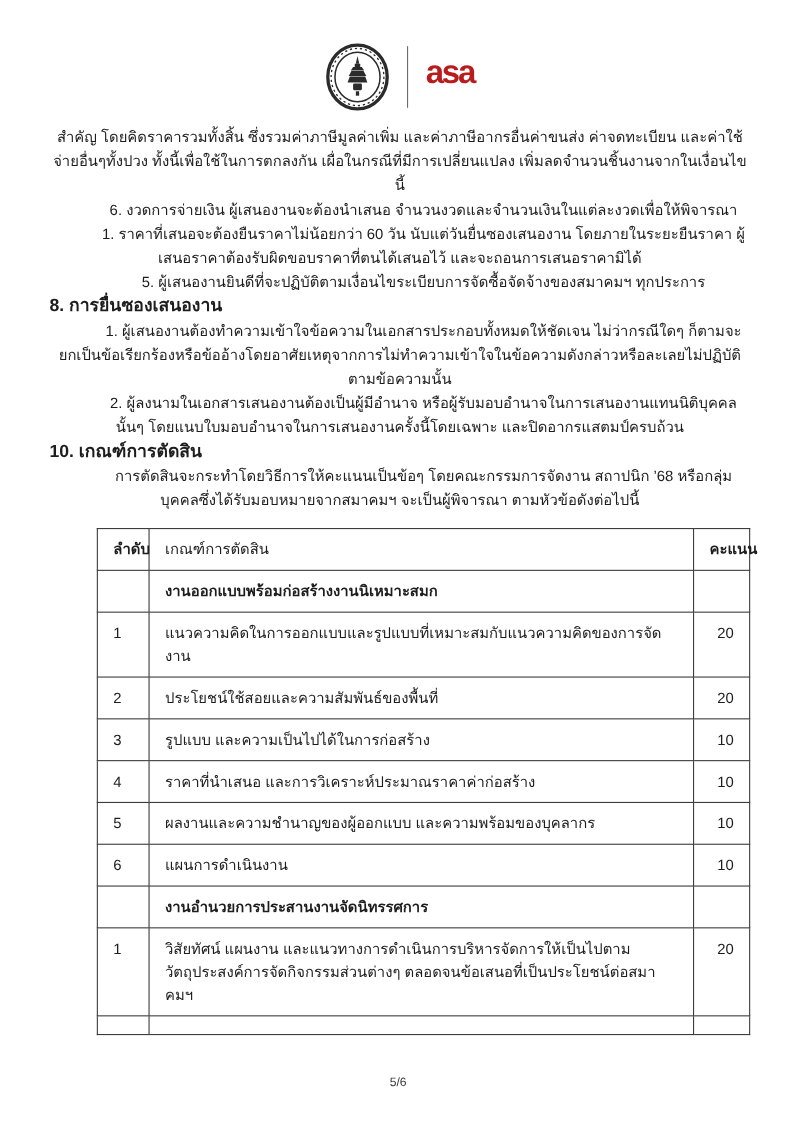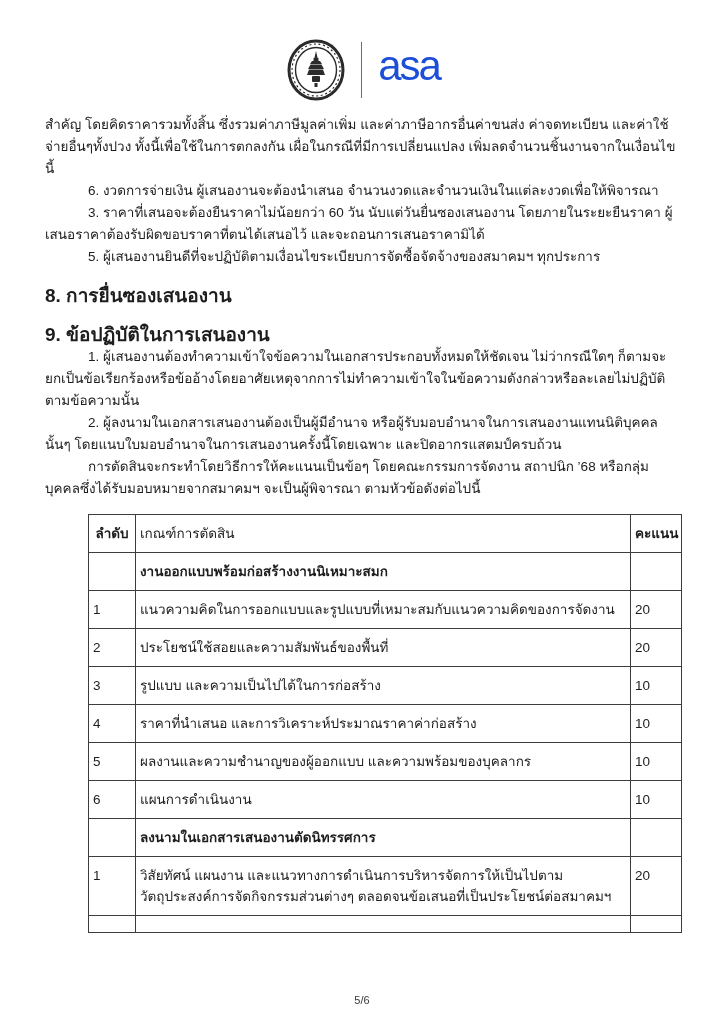--- a/index.html
+++ b/index.html
@@ -17,52 +17,52 @@
     position: relative;
   }
   
   .logo-row {
     display: flex; align-items: center; justify-content: center;
     gap: 16px; height: 68px; margin-bottom: 10px;
   }
   .emblem svg { display: block; }
   .logo-divider { width: 1px; height: 56px; background: #6b6b6b; }
   .asa-wordmark {
-    font-weight: 400; font-size: 42px; letter-spacing: -2px;
-    color: #1d4ed8; line-height: 1; padding-bottom: 8px;
+    font-weight: 700; font-size: 30px; letter-spacing: -2px;
+    color: #b91c1c; line-height: 1; padding-bottom: 8px;
   }
   
   .bodytext { font-size: 13.5px; line-height: 22px; }
-  p.para { margin: 0; }
+  p.para { margin: 0; text-align: center; }
   p.indent { text-indent: 43px; }
-  .section-heading { font-weight: bold; font-size: 19px; margin-top: 17px; }
+  .section-heading { font-weight: bold; font-size: 16px; }
   
   table.criteria {
     border-collapse: collapse; table-layout: fixed;
     width: 594px; margin: 14px 0 0 43px;
     font-size: 13.5px;
   }
   table.criteria th, table.criteria td {
     border: 1px solid #3c3c3c;
-    padding: 8px 4px;
+    padding: 8px 14px;
     vertical-align: top;
     line-height: 21px;
   }
   col.c-no { width: 47px; }
   col.c-score { width: 51px; }
   th.h-no, th.h-score { text-align: center; font-weight: bold; }
   th.h-criteria { text-align: left; font-weight: normal; }
   td.td-no { text-align: left; padding-left: 13px; }
-  td.td-score { text-align: left; }
+  td.td-score { text-align: right; }
   tr.subheader td { font-weight: bold; }
   tr.total td .cell-inner { font-weight: bold; text-decoration: underline; }
   tr.total td.td-score { font-weight: bold; text-decoration: underline; }
   
   .footer {
-    position: absolute; bottom: 18px; left: 0;
+    position: absolute; bottom: 34px; left: 0;
     width: 100%; text-align: center;
     font-size: 11px; color: #3a3a3a;
   }
 </style>
 </head>
 <body>
 
 <div class="page">
 
   <div class="logo-row">
@@ -80,29 +80,29 @@
         <rect x="27.5" y="44" width="3" height="4" fill="#2b2b2b"></rect>
       </svg>
     </span>
     <span class="logo-divider"></span>
     <span class="asa-wordmark">asa</span>
   </div>
 
   <div class="bodytext">
     <p class="para">สำคัญ โดยคิดราคารวมทั้งสิ้น ซึ่งรวมค่าภาษีมูลค่าเพิ่ม และค่าภาษีอากรอื่นค่าขนส่ง ค่าจดทะเบียน และค่าใช้จ่ายอื่นๆทั้งปวง ทั้งนี้เพื่อใช้ในการตกลงกัน เผื่อในกรณีที่มีการเปลี่ยนแปลง เพิ่มลดจำนวนชิ้นงานจากในเงื่อนไขนี้</p>
     <p class="para indent">6. งวดการจ่ายเงิน ผู้เสนองานจะต้องนำเสนอ จำนวนงวดและจำนวนเงินในแต่ละงวดเพื่อให้พิจารณา</p>
-    <p class="para indent">3. ราคาที่เสนอจะต้องยืนราคาไม่น้อยกว่า 60 วัน นับแต่วันยื่นซองเสนองาน โดยภายในระยะยืนราคา ผู้เสนอราคาต้องรับผิดขอบราคาที่ตนได้เสนอไว้ และจะถอนการเสนอราคามิได้</p>
+    <p class="para indent">1. ราคาที่เสนอจะต้องยืนราคาไม่น้อยกว่า 60 วัน นับแต่วันยื่นซองเสนองาน โดยภายในระยะยืนราคา ผู้เสนอราคาต้องรับผิดขอบราคาที่ตนได้เสนอไว้ และจะถอนการเสนอราคามิได้</p>
     <p class="para indent">5. ผู้เสนองานยินดีที่จะปฏิบัติตามเงื่อนไขระเบียบการจัดซื้อจัดจ้างของสมาคมฯ ทุกประการ</p>
 
     <p class="section-heading">8. การยื่นซองเสนองาน</p>
 
-    <p class="section-heading">9. ข้อปฏิบัติในการเสนองาน</p>
     <p class="para indent">1. ผู้เสนองานต้องทำความเข้าใจข้อความในเอกสารประกอบทั้งหมดให้ชัดเจน ไม่ว่ากรณีใดๆ ก็ตามจะยกเป็นข้อเรียกร้องหรือข้ออ้างโดยอาศัยเหตุจากการไม่ทำความเข้าใจในข้อความดังกล่าวหรือละเลยไม่ปฏิบัติตามข้อความนั้น</p>
     <p class="para indent">2. ผู้ลงนามในเอกสารเสนองานต้องเป็นผู้มีอำนาจ หรือผู้รับมอบอำนาจในการเสนองานแทนนิติบุคคลนั้นๆ โดยแนบใบมอบอำนาจในการเสนองานครั้งนี้โดยเฉพาะ และปิดอากรแสตมป์ครบถ้วน</p>
 
+    <p class="section-heading">10. เกณฑ์การตัดสิน</p>
     <p class="para indent">การตัดสินจะกระทำโดยวิธีการให้คะแนนเป็นข้อๆ โดยคณะกรรมการจัดงาน สถาปนิก ’68 หรือกลุ่มบุคคลซึ่งได้รับมอบหมายจากสมาคมฯ จะเป็นผู้พิจารณา ตามหัวข้อดังต่อไปนี้</p>
 
     <table class="criteria">
       <colgroup>
         <col class="c-no">
           <col class="c-criteria">
           <col class="c-score">
       </colgroup>
       <thead>
         <tr>
@@ -142,21 +142,21 @@
             <td class="td-text"><span class="cell-inner">ผลงานและความชำนาญของผู้ออกแบบ และความพร้อมของบุคลากร</span></td>
             <td class="td-score"><span class="cell-inner">10</span></td>
           </tr>
           <tr class="item">
             <td class="td-no"><span class="cell-inner">6</span></td>
             <td class="td-text"><span class="cell-inner">แผนการดำเนินงาน</span></td>
             <td class="td-score"><span class="cell-inner">10</span></td>
           </tr>
           <tr class="subheader">
             <td class="td-no"><span class="cell-inner"></span></td>
-            <td class="td-text"><span class="cell-inner">ลงนามในเอกสารเสนองานตัดนิทรรศการ</span></td>
+            <td class="td-text"><span class="cell-inner">งานอำนวยการประสานงานจัดนิทรรศการ</span></td>
             <td class="td-score"><span class="cell-inner"></span></td>
           </tr>
           <tr class="item">
             <td class="td-no"><span class="cell-inner">1</span></td>
             <td class="td-text"><span class="cell-inner">วิสัยทัศน์ แผนงาน และแนวทางการดำเนินการบริหารจัดการให้เป็นไปตามวัตถุประสงค์การจัดกิจกรรมส่วนต่างๆ ตลอดจนข้อเสนอที่เป็นประโยชน์ต่อสมาคมฯ</span></td>
             <td class="td-score"><span class="cell-inner">20</span></td>
           </tr>
           <tr class="total">
             <td class="td-no"><span class="cell-inner"></span></td>
             <td class="td-text"></td>

